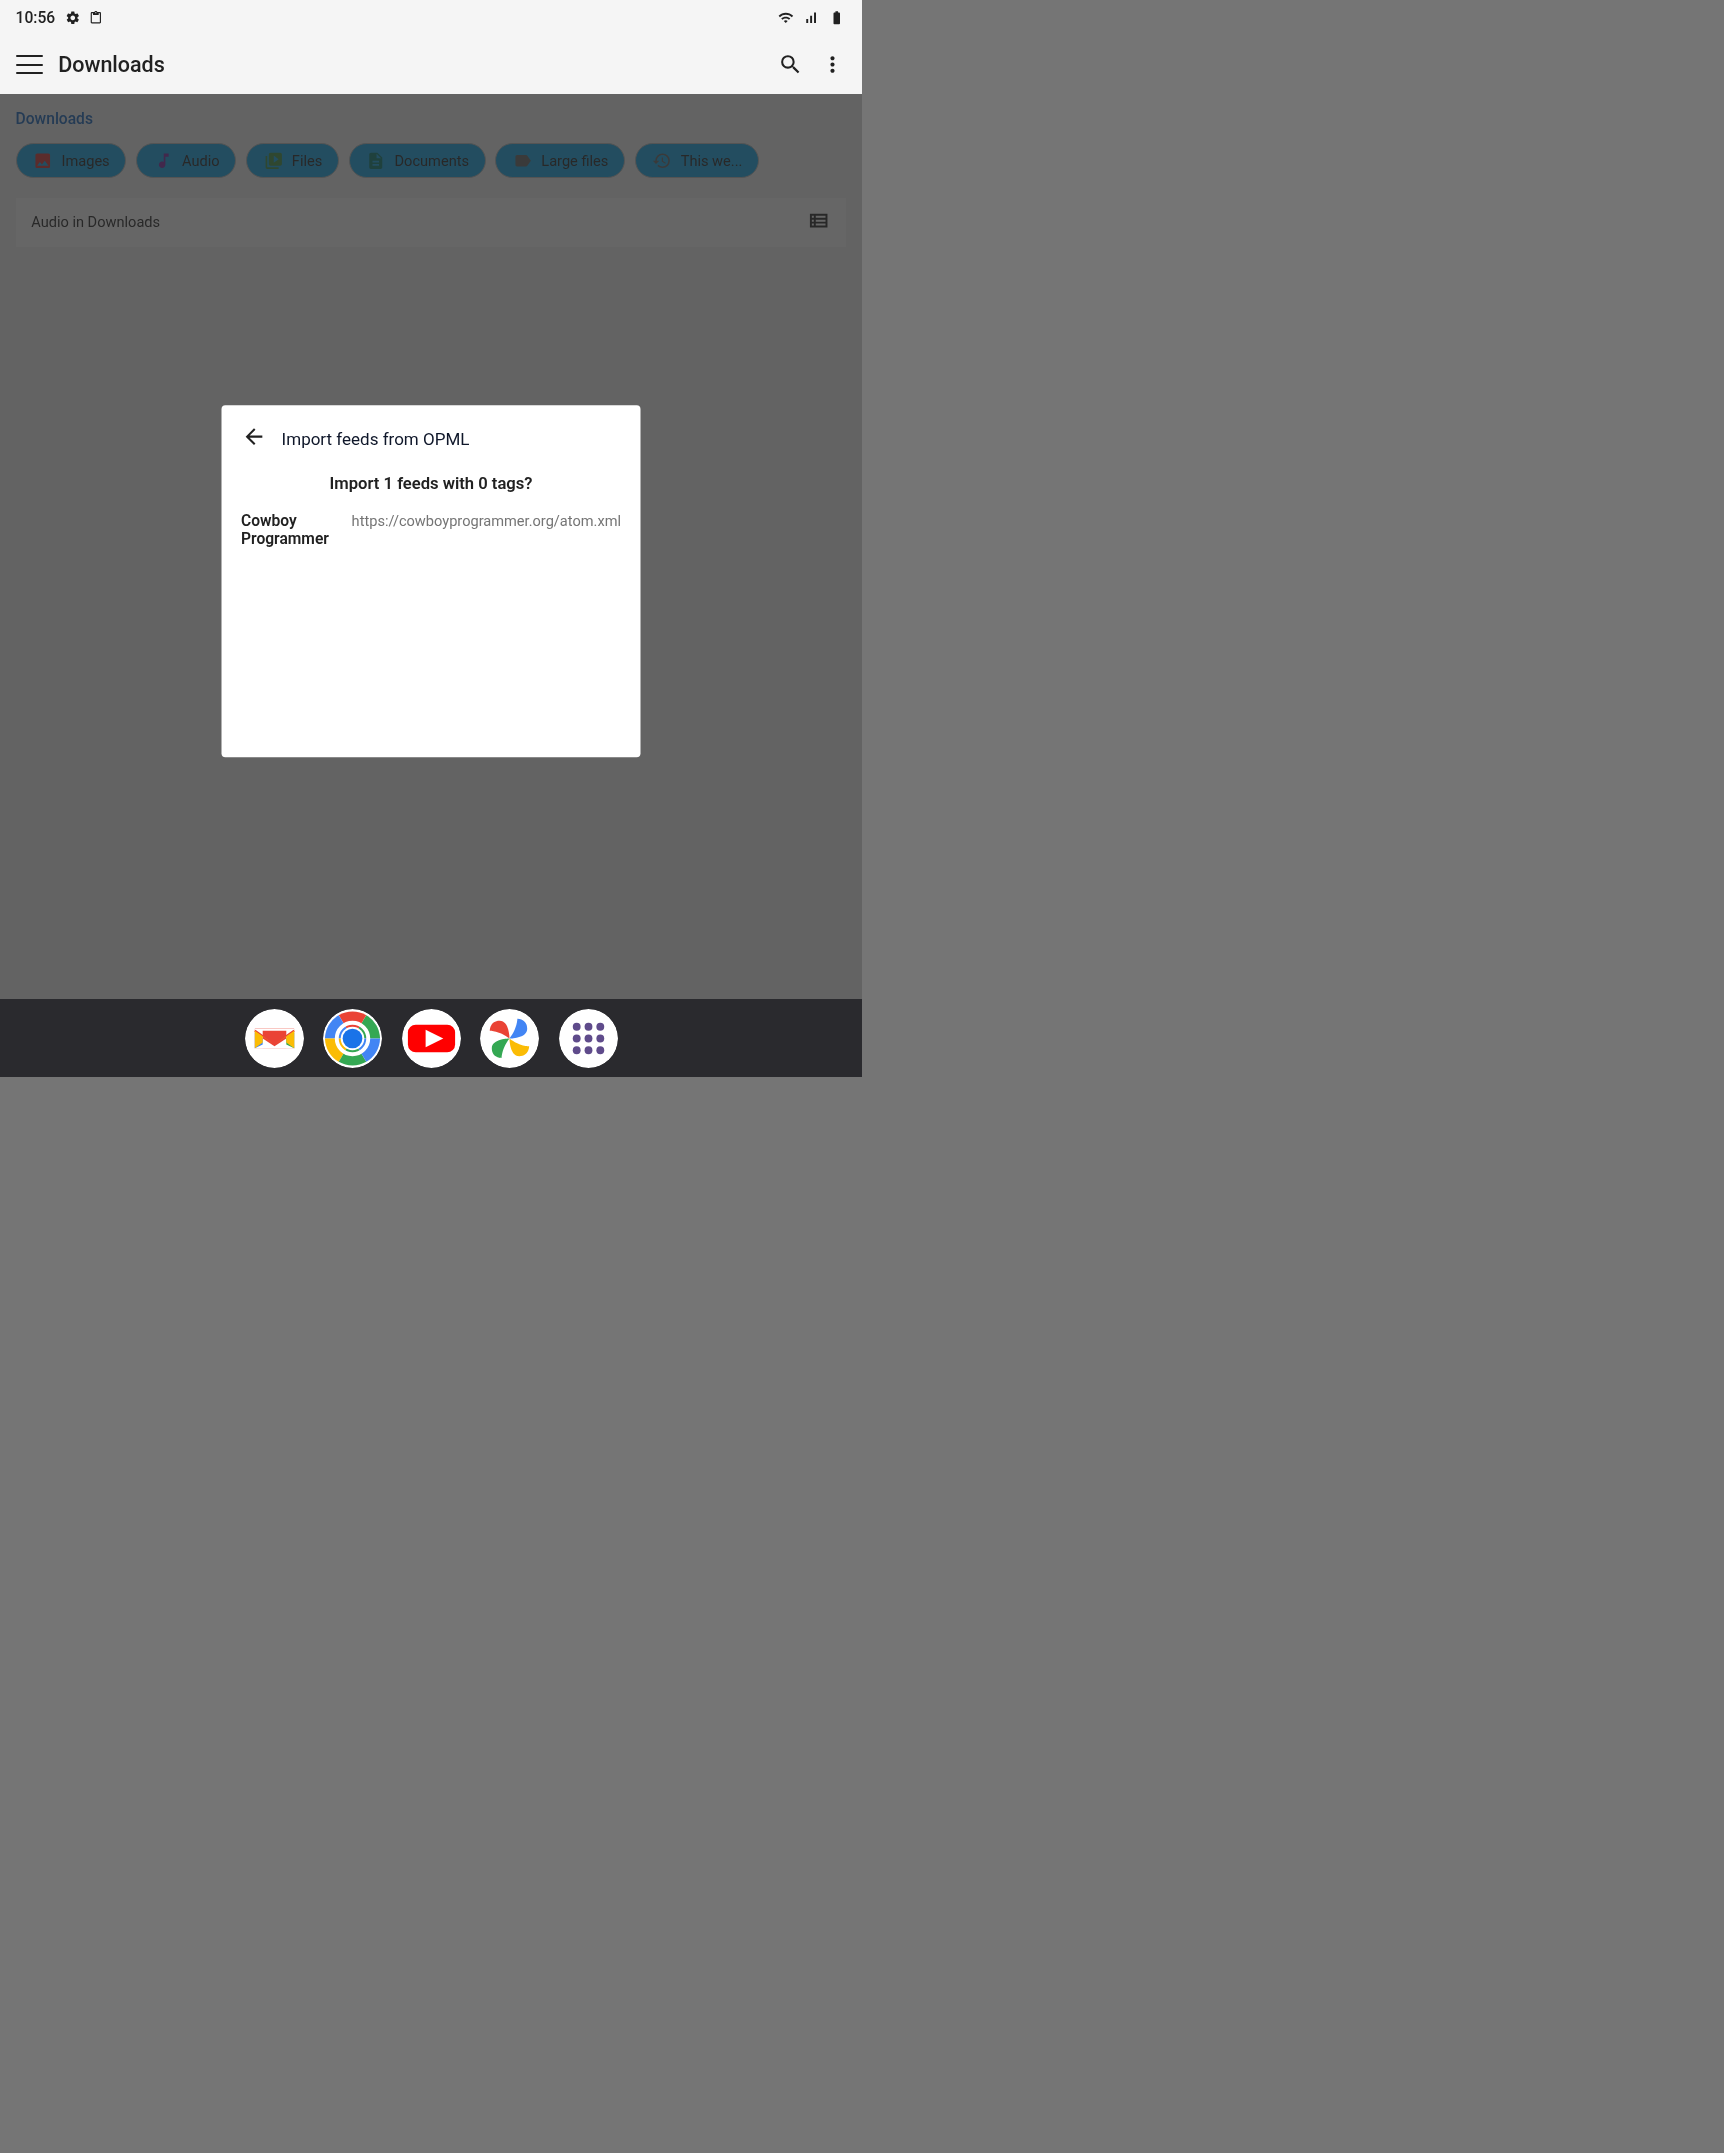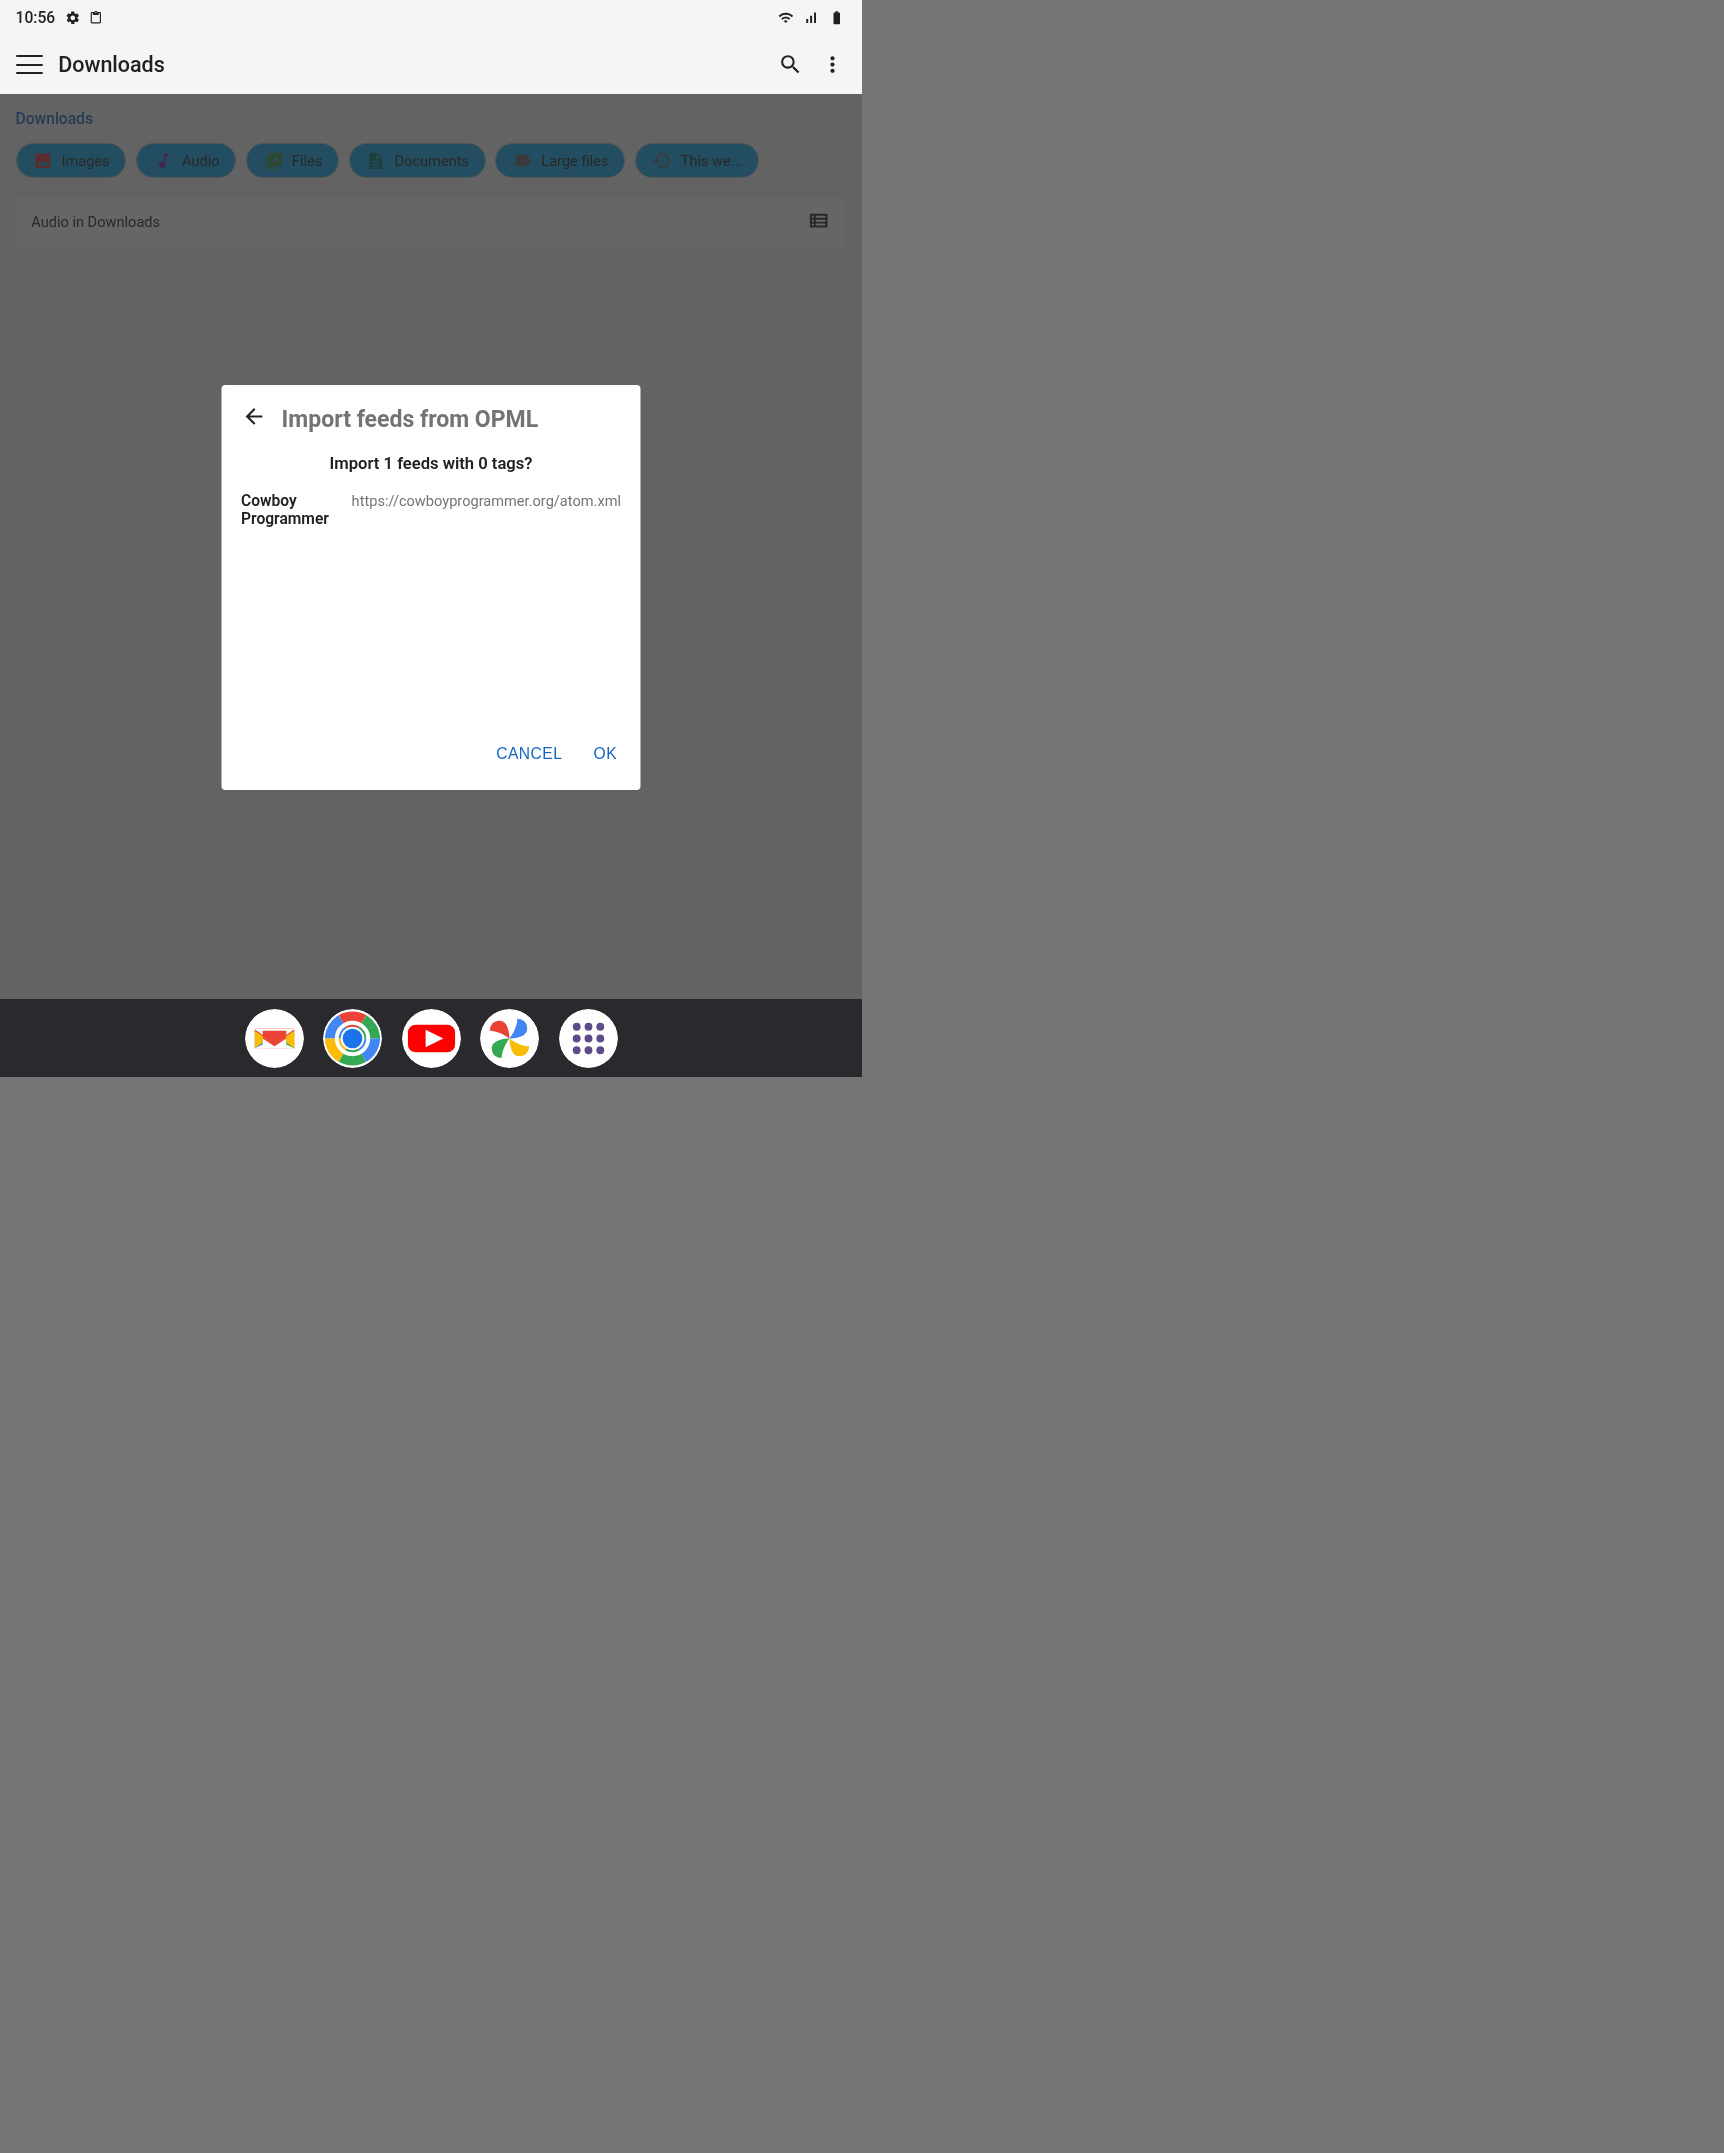--- a/index.html
+++ b/index.html
@@ -210,23 +210,23 @@
       padding: 19.5px 19.5px 9.8px;
     }
 
     .back-arrow {
       cursor: pointer;
       font-size: 21.5px;
       color: #212121;
     }
 
     .dialog-title {
-      font-size: 23px;
-      font-weight: 700;
-      color: #737373;
+      font-size: 17px;
+      font-weight: 400;
+      color: #0f172a;
     }
 
     .dialog-body {
       padding: 9.8px 19.5px 19.5px;
       min-height: 293px;
     }
 
     .import-question {
       font-size: 16.6px;
       font-weight: 600;
@@ -441,24 +441,20 @@
     </div>
     <span class="dialog-title">Import feeds from OPML</span>
   </div>
   <div class="dialog-body">
     <div class="import-question">Import 1 feeds with 0 tags?</div>
     <div class="feed-entry">
       <span class="feed-name">Cowboy Programmer</span>
       <span class="feed-url">https://cowboyprogrammer.org/atom.xml</span>
     </div>
   </div>
-  <div class="dialog-actions">
-    <button class="dialog-btn">Cancel</button>
-    <button class="dialog-btn">OK</button>
-  </div>
 </div>
 
 <div class="bottom-bar">
 
   <div class="dock-icon">
     <svg width="59" height="59" viewBox="0 0 60 60">
       <circle cx="30" cy="30" r="30" fill="white"></circle>
       <path d="M10 20v20h40V20L30 36 10 20z" fill="#EA4335"></path>
       <path d="M10 20l20 16 20-16H10z" fill="#EA4335"></path>
       <path d="M10 20v20h8V28l12 10 12-10v12h8V20L30 36 10 20z" fill="white"></path>

